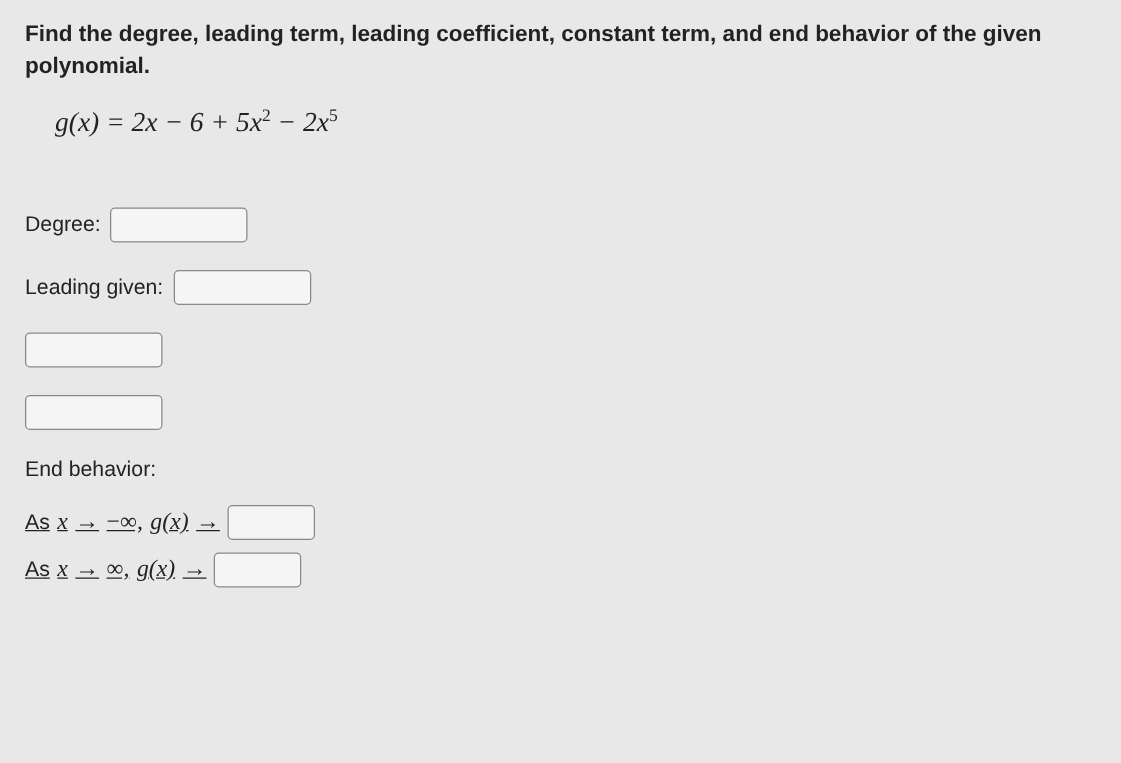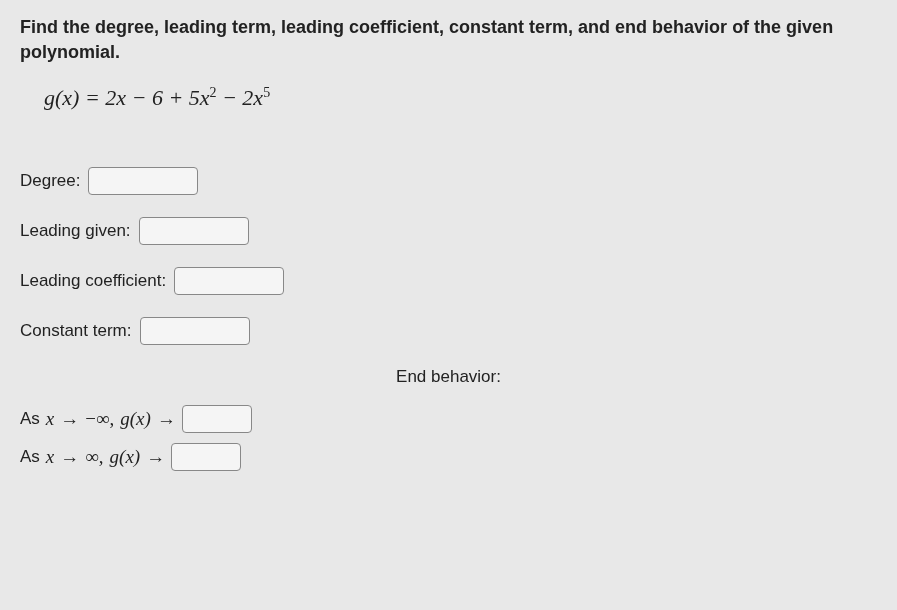--- a/index.html
+++ b/index.html
@@ -53,29 +53,29 @@
       width: 110px;
       padding: 2px 6px;
       font-size: 15px;
     }
     .input-small {
       width: 70px;
     }
     .section-header {
       font-size: 17px;
       margin-bottom: 18px;
-      text-align: center;
     }
     .behavior-row {
       font-family: 'Times New Roman', serif;
       font-size: 19px;
       margin-bottom: 10px;
       display: flex;
       align-items: center;
       gap: 6px;
+      text-decoration: underline;
     }
     .behavior-row .math {
       font-style: italic;
     }
     .behavior-row .arrow {
       font-style: normal;
     }
     .as-label {
       font-style: normal;
       font-family: Arial, sans-serif;
@@ -99,26 +99,24 @@
   <label>Degree:</label>
   <input class="input-box" type="text" value="" style="">
 </div>
 
 <div class="field-row">
   <label>Leading given:</label>
   <input class="input-box" type="text" value="" style="">
 </div>
 
 <div class="field-row">
-  <label>Leading coefficient:</label>
   <input class="input-box" type="text" value="" style="">
 </div>
 
 <div class="field-row">
-  <label>Constant term:</label>
   <input class="input-box" type="text" value="" style="">
 </div>
 
 <div class="section-header">End behavior:</div>
 
 <div class="behavior-row">
   <span class="as-label">As </span>
   <span class="math">x</span>
   <span class="arrow"> → </span>
   <span>−∞, </span>

